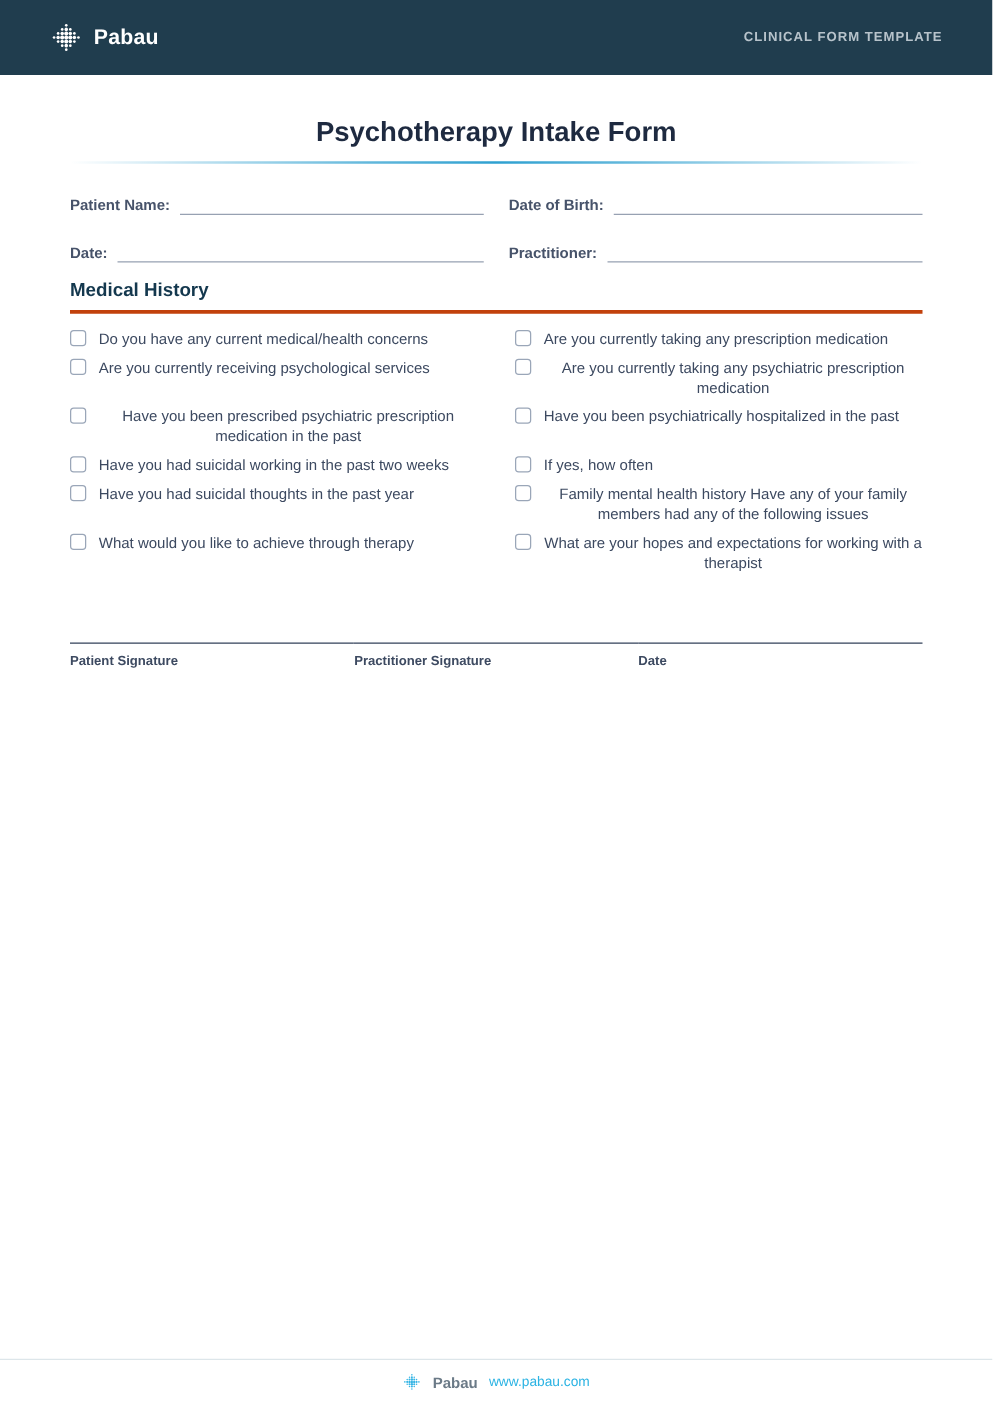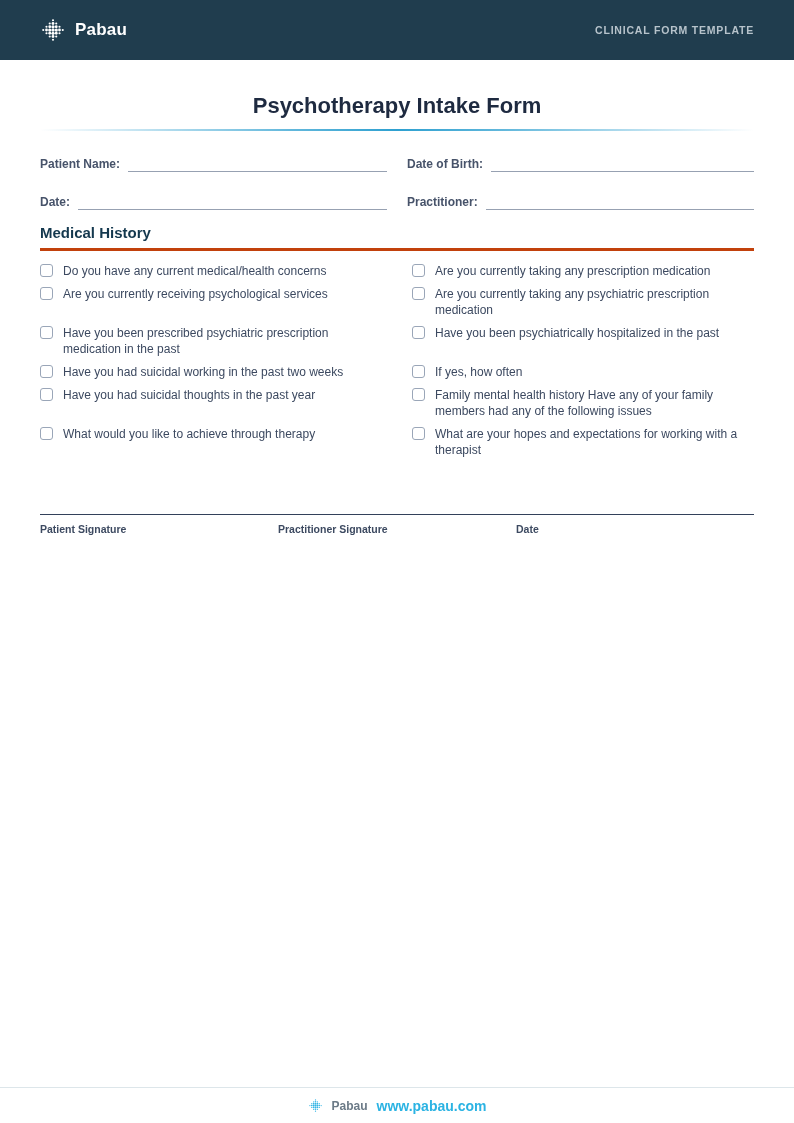--- a/index.html
+++ b/index.html
@@ -26,21 +26,21 @@
   .brand svg { width: 26px; height: 26px; }
   .brand-name { font-size: 17px; font-weight: 600; letter-spacing: 0.2px; }
   .tagline {
     color: #B7C3CB;
     font-size: 10.5px;
     font-weight: 700;
     letter-spacing: 0.8px;
   }
 
   
-  .page { padding: 0 40px; flex: 1; }
+  .page { padding: 0 56px; flex: 1; }
   .doc-title {
     margin-top: 33px;
     text-align: center;
     font-size: 22px;
     line-height: 26px;
     font-weight: 700;
     color: #1E2A40;
   }
   .title-divider {
     margin-top: 10px;
@@ -102,20 +102,21 @@
     border: 1px solid #9AA6B8;
     border-radius: 3px;
     background: #ffffff;
     flex-shrink: 0;
     margin-top: 1px;
   }
   .cb-label {
     font-size: 12px;
     line-height: 16px;
     color: #3C4960;
+    text-align: center;
   }
 
   .sig-row {
     margin-top: 56px;
     display: flex;
   }
   .sig-block { flex: 1; }
   .sig-line { border-bottom: 1px solid #33415A; height: 1px; }
   .sig-label {
     margin-top: 8px;
@@ -130,21 +131,21 @@
     border-top: 1px solid #DDE6EA;
     height: 36px;
     display: flex;
     align-items: center;
     justify-content: center;
     gap: 9px;
   }
   .footer .logo-sm { width: 15px; height: 15px; color: #35B5E5; display: inline-flex; }
   .footer .logo-sm svg { width: 15px; height: 15px; }
   .footer-brand { font-size: 12px; font-weight: 600; color: #6B7A87; }
-  .footer-url { font-size: 14px; font-weight: 700; color: #2BB3E3; }
+  .footer-url { font-size: 11px; font-weight: 400; color: #2BB3E3; }
 </style>
 </head>
 <body>
 
 <div class="topbar">
   <div class="brand">
     <svg viewBox="0 0 24 24" fill="currentColor" aria-hidden="true">
       <circle cx="12" cy="12" r="1.5"></circle>
       <circle cx="12" cy="9" r="1.5"></circle>
         <circle cx="12" cy="15" r="1.5"></circle>

